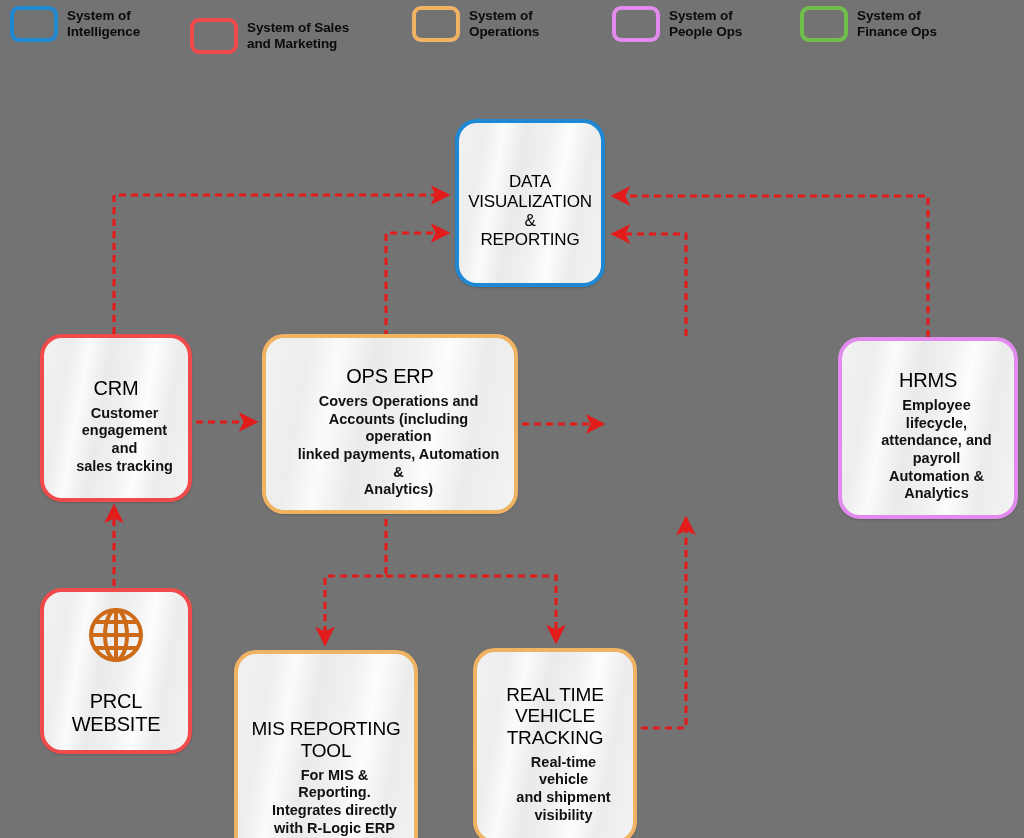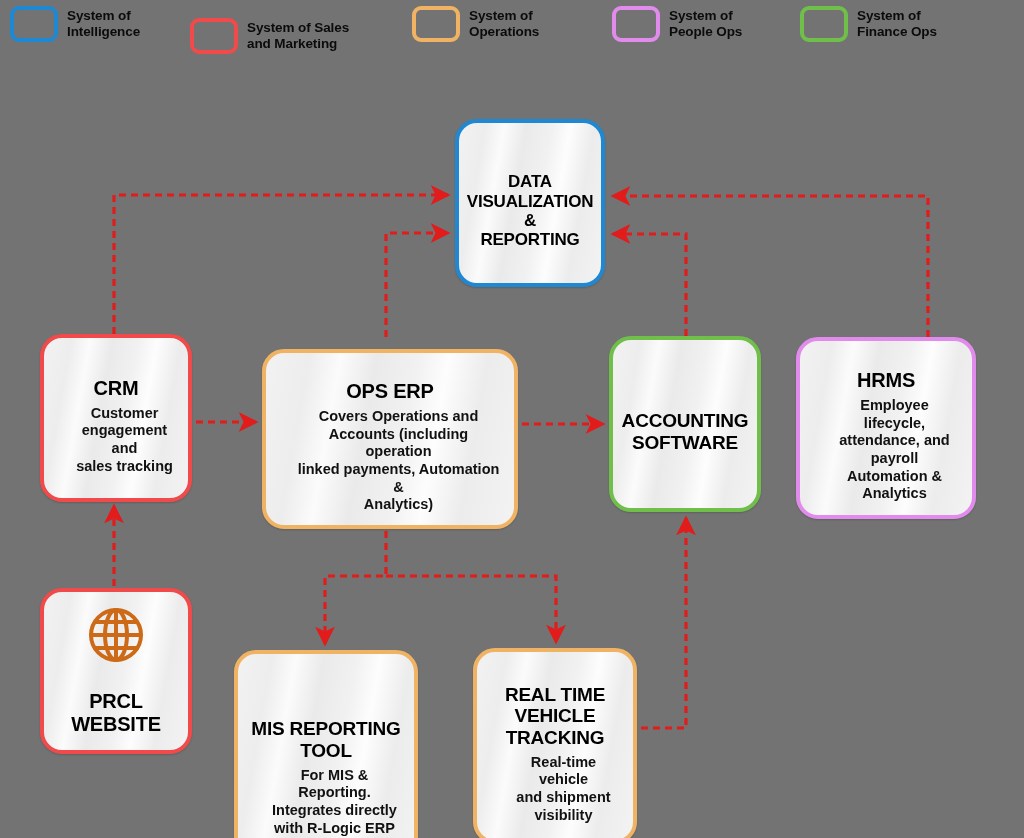--- a/index.html
+++ b/index.html
@@ -56,21 +56,21 @@
     display: flex;
     flex-direction: column;
     align-items: center;
     justify-content: center;
     text-align: center;
     padding: 8px 12px;
     box-shadow: 0 1px 2px rgba(0,0,0,0.18);
   }
   .node-title {
     font-size: 17px;
-    font-weight: bold;
+    font-weight: normal;
     color: #000;
     line-height: 1.14;
     letter-spacing: -0.2px;
     white-space: pre-line;
     margin-top: 16px;
   }
   .node-desc {
     font-size: 14.5px;
     font-weight: 700;
     color: #111;
@@ -166,34 +166,30 @@
 REPORTING</div>
   </div>
 
   <div class="node" style="left:40px; top:334px; width:152px; height:168px; border-color:#F04A4A;">
     <div class="node-title lg">CRM</div>
     <div class="node-desc">Customer
 engagement and
 sales tracking</div>
   </div>
 
-  <div class="node" style="left:262px; top:349px; width:256px; height:180px; border-color:#F0B263;">
+  <div class="node" style="left:262px; top:334px; width:256px; height:180px; border-color:#F0B263;">
     <div class="node-title lg">OPS ERP</div>
     <div class="node-desc">Covers Operations and
 Accounts (including operation
 linked payments, Automation &amp;
 Analytics)</div>
   </div>
 
-  <div class="node" style="left:609px; top:336px; width:152px; height:176px; border-color:#6FBF4A;">
-    <div class="node-title big">ACCOUNTING
-SOFTWARE</div>
-  </div>
-
-  <div class="node" style="left:796px; top:337px; width:180px; height:182px; border-color:#E18CEC;">
+
+  <div class="node" style="left:838px; top:337px; width:180px; height:182px; border-color:#E18CEC;">
     <div class="node-title lg">HRMS</div>
     <div class="node-desc">Employee lifecycle,
 attendance, and
 payroll
 Automation &amp;
 Analytics</div>
   </div>
 
   <div class="node" style="left:40px; top:588px; width:152px; height:166px; border-color:#F04A4A;align-items:center;">
     <svg class="globe-icon" width="58" height="58" viewBox="0 0 58 58">

